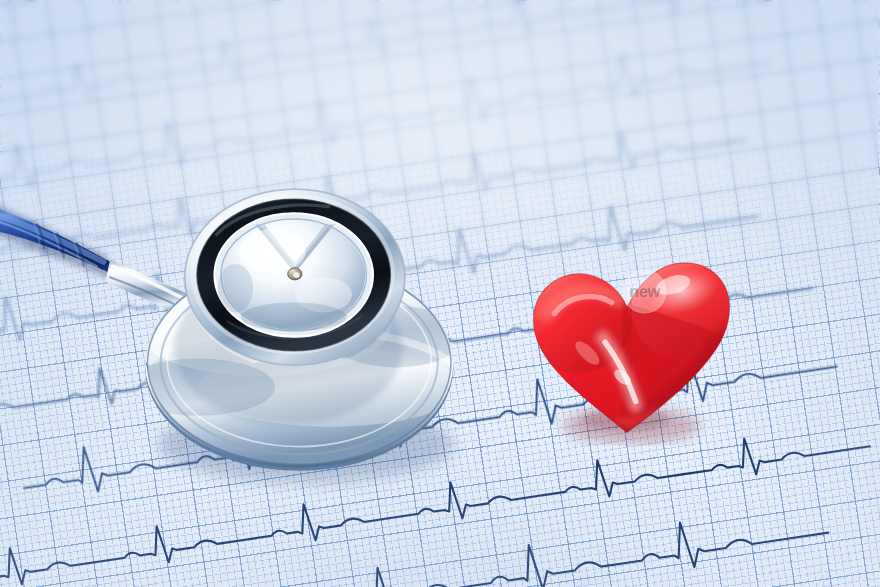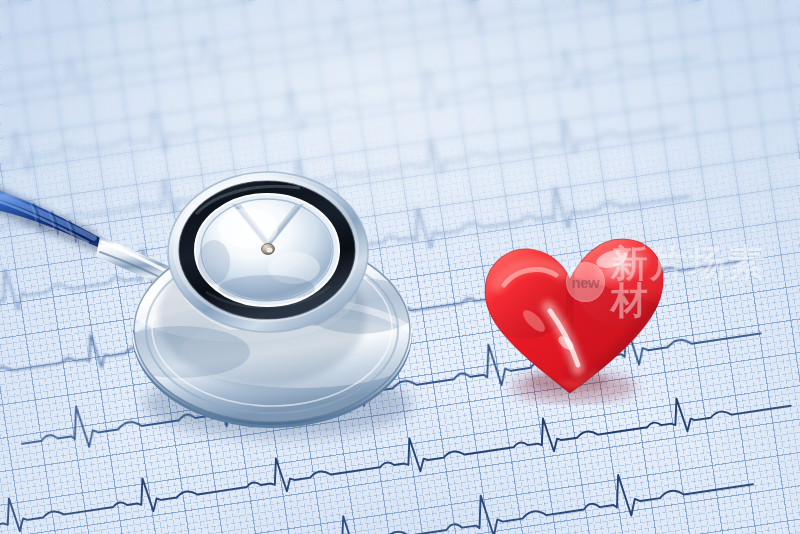--- a/index.html
+++ b/index.html
@@ -532,16 +532,15 @@
                  C 80 36, 94 50, 100 64
                  C 110 44, 128 24, 152 24
                  C 180 24, 198 46, 192 76
                  C 186 110, 142 148, 100 178 Z" fill="none" stroke="#a00d16" stroke-width="1.2" opacity="0.35"></path>
       </g>
     </svg>
   </div>
 
   <div class="wm">
     <div class="wm-badge">new</div>
-    <div class="wm-text">新片场素材</div>
   </div>
 
 </div>
 
 </body></html>

